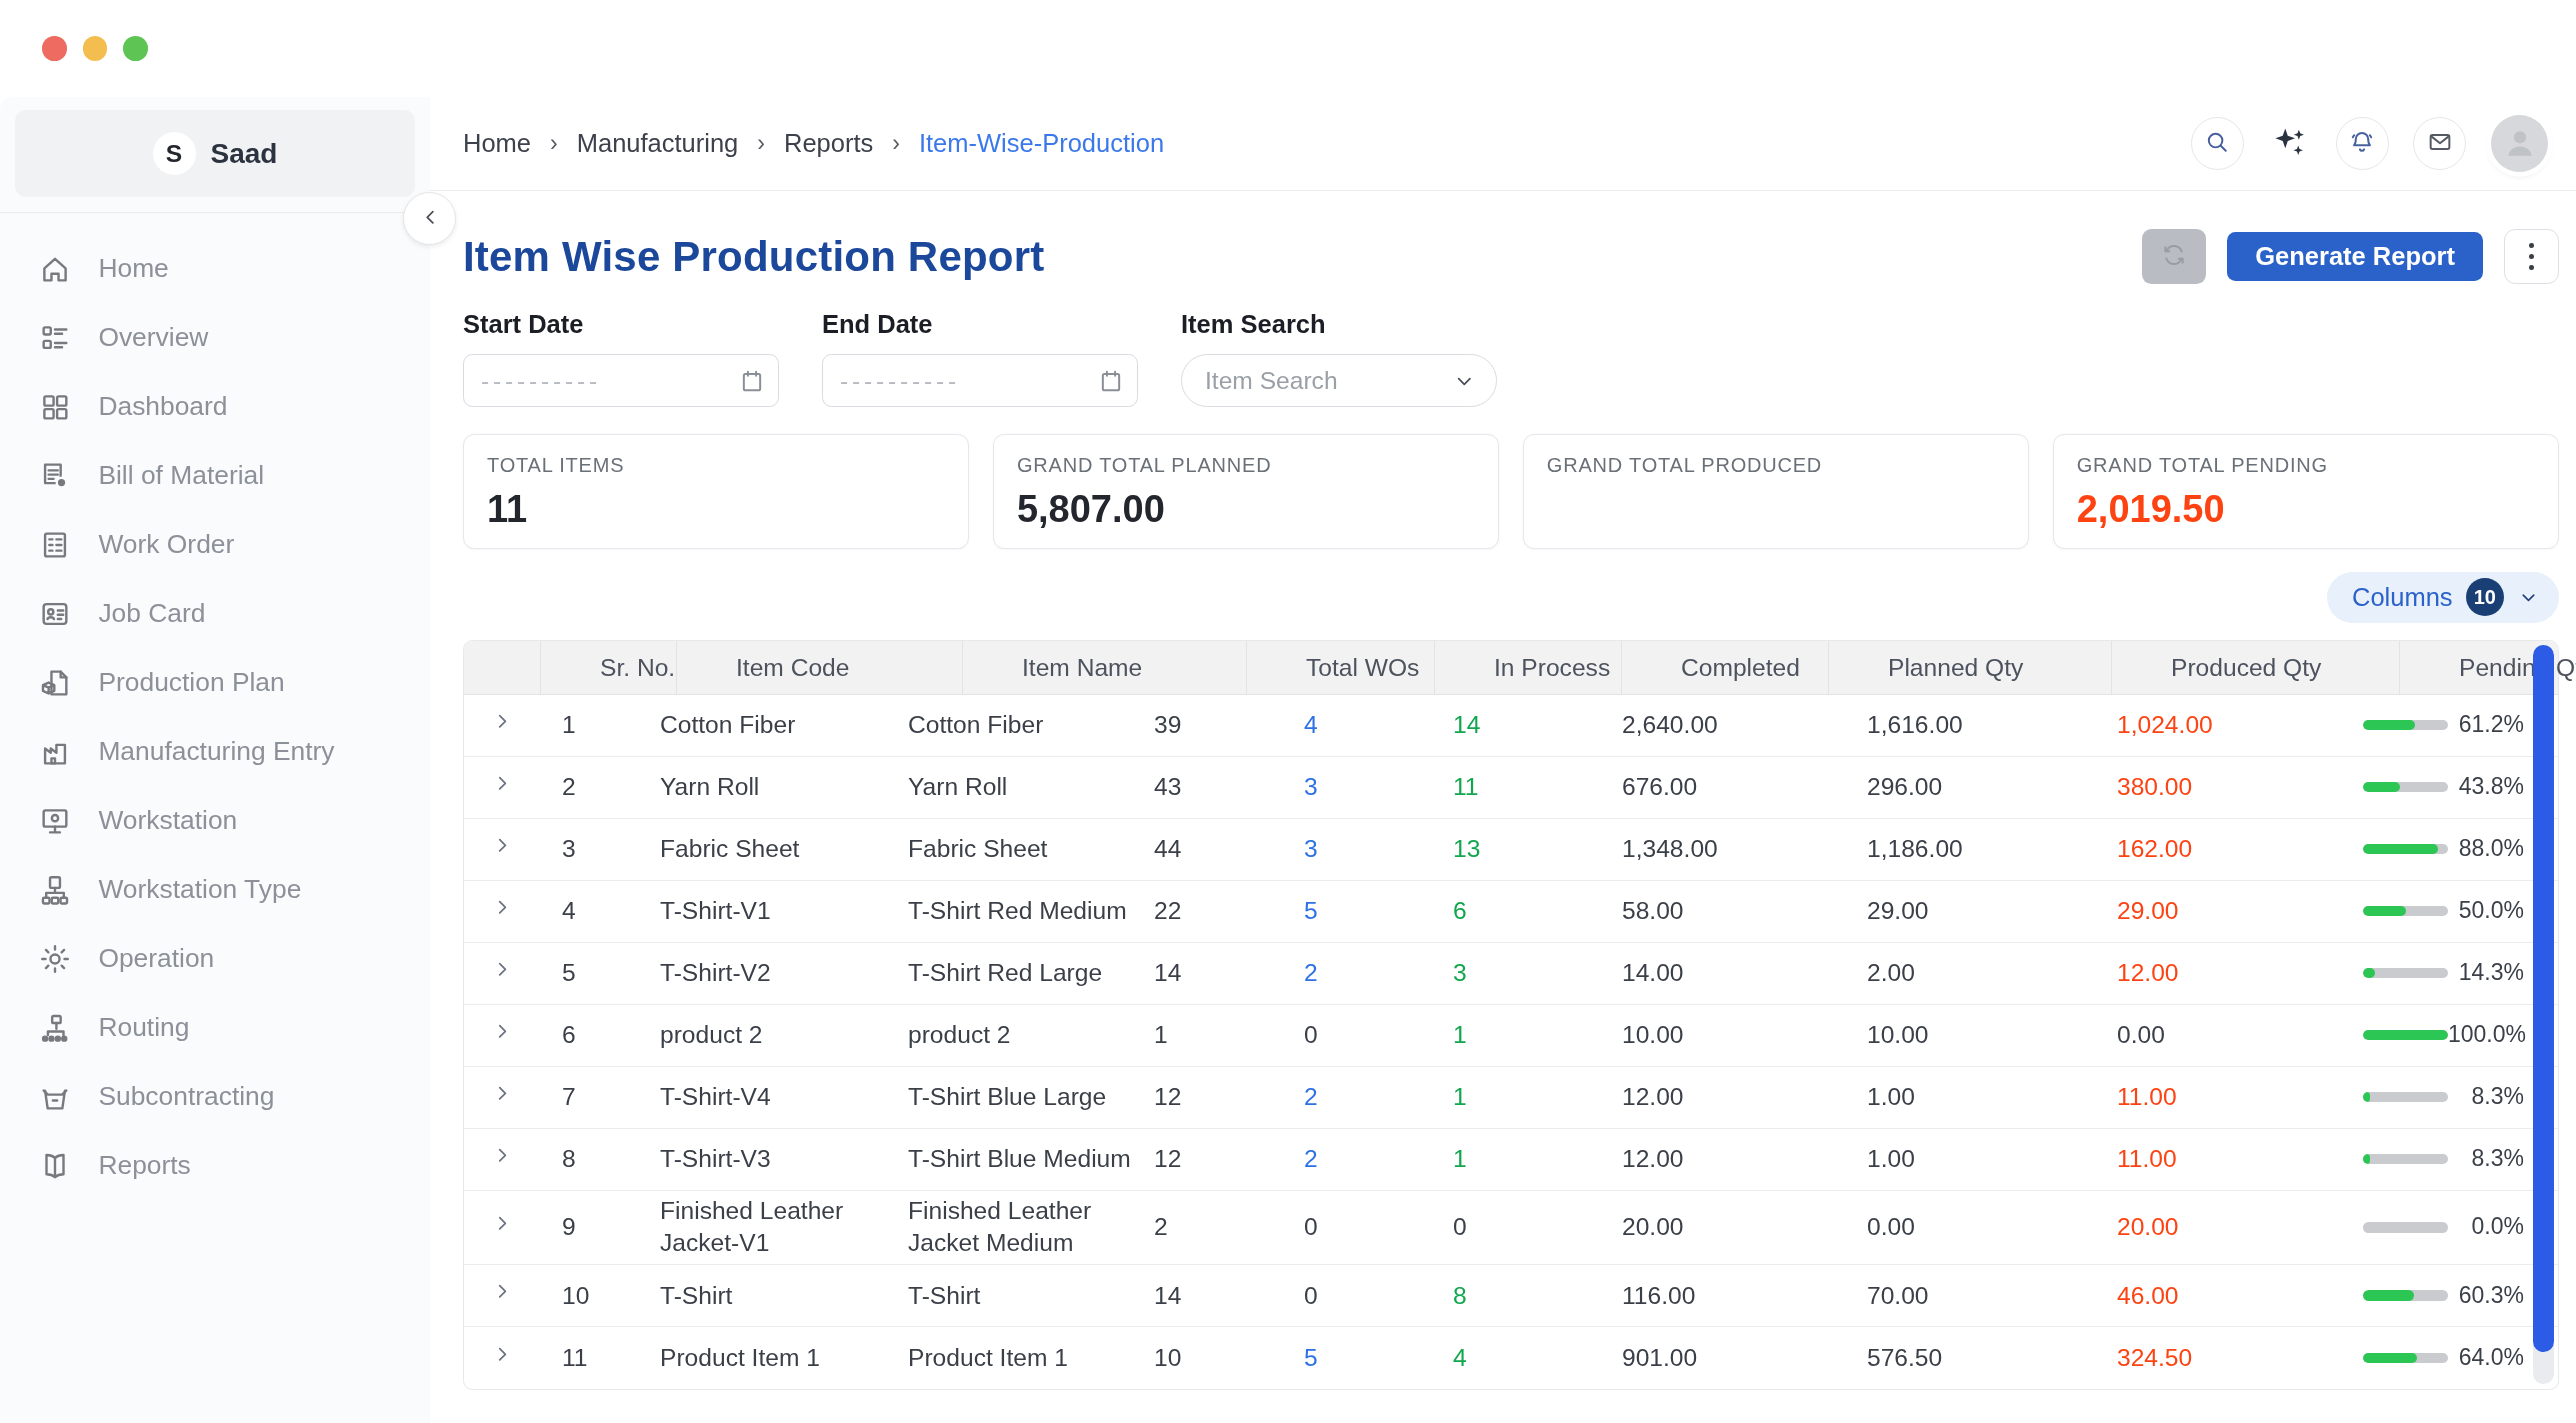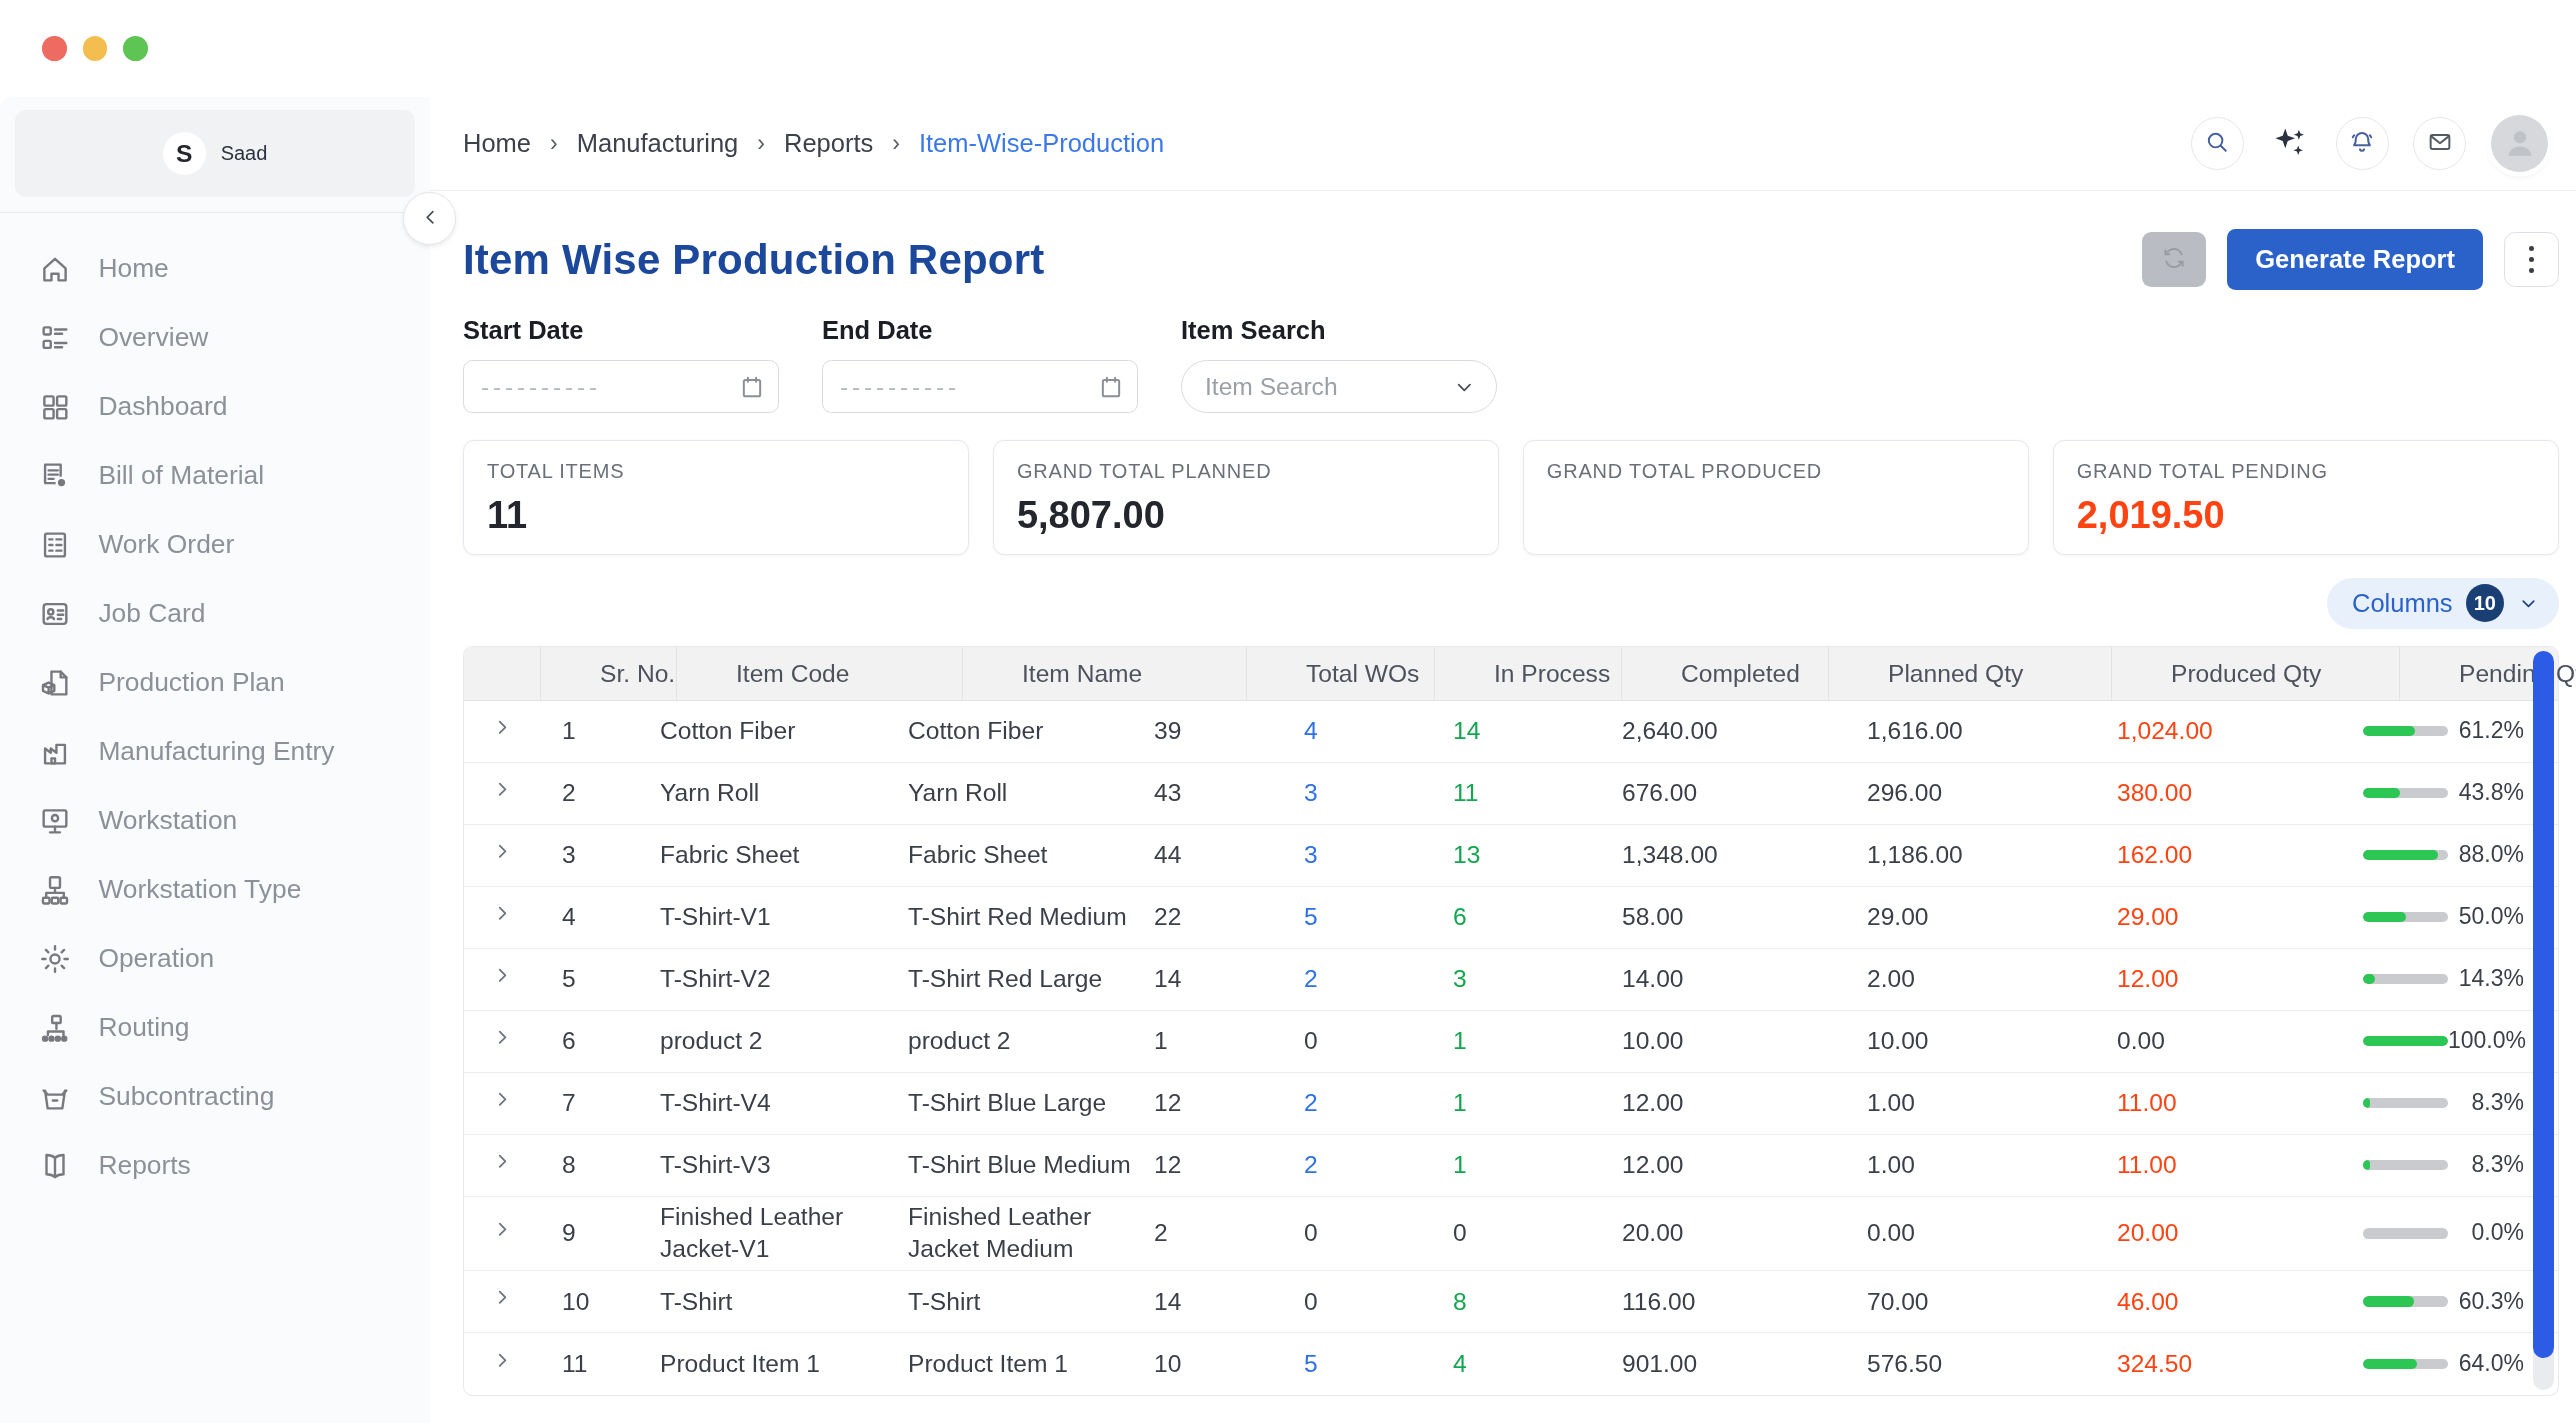--- a/index.html
+++ b/index.html
@@ -13,21 +13,21 @@
   .tl.red{background:#ed6b60;} .tl.yellow{background:#f4bd50;} .tl.green{background:#5ec454;}
 
   .shell { display:flex; height:1327px; }
 
   
   .sidebar { width:430px; flex:0 0 430px; background:#fafbfc; position:relative; border-top-left-radius:13.2px; }
   .profile { margin:13.2px 15px 0; height:87px; background:#f1f2f3; border-radius:11.3px;
     display:flex; align-items:center; justify-content:center; gap:15px; cursor:pointer; }
   .avatar-s { width:43px; height:43px; border-radius:50%; background:#fff; display:flex;
     align-items:center; justify-content:center; font-weight:700; font-size:24.6px; color:#23262d; }
-  .profile-name { font-size:20px; font-weight:400; color:#2c3340; }
+  .profile-name { font-size:28px; font-weight:700; color:#2c3340; }
   .sb-divider { margin-top:15px; border-top:0.9px solid #e9eaec; }
   .nav { padding-top:21px; }
   .nav-item { height:69px; display:flex; align-items:center; gap:26.4px; padding-left:38px;
     color:#8b9099; cursor:pointer; }
   .nav-ic { width:34px; height:34px; color:#77797e; flex:0 0 34px; }
   .nav-ic svg { width:34px; height:34px; }
   .nav-lb { font-size:26.4px; }
   .collapse-btn { position:absolute; top:95px; right:-26.4px; width:53px; height:53px; border-radius:50%;
     background:#fff; border:0.9px solid #e3e5e8; box-shadow:0 1.9px 5.7px rgba(0,0,0,.08); z-index:5;
     display:flex; align-items:center; justify-content:center; color:#4a4f57; cursor:pointer; }
@@ -52,21 +52,21 @@
   .avatar-top { width:57px; height:57px; border-radius:50%; background:#d6d8db; box-shadow:0 0 0 4.7px #fff,0 2.8px 7.6px rgba(0,0,0,.15);
     display:flex; align-items:center; justify-content:center; color:#bfc2c6; cursor:pointer; }
   .avatar-top svg { width:42px; height:42px; }
 
   .page-head { display:flex; align-items:center; justify-content:space-between; padding:38px 17px 0 33px; }
   .page-title { font-size:42px; font-weight:700; color:#1c489c; letter-spacing:0.2px; }
   .actions { display:flex; align-items:center; gap:21px; }
   .btn-refresh { width:64px; height:55px; border:none; border-radius:9.4px; background:#b9bdc3; color:#999da3;
     display:flex; align-items:center; justify-content:center; cursor:default; }
   .btn-refresh svg { width:28px; height:28px; }
-  .btn-generate { height:61px; padding:0 28px; border:none; border-radius:8.5px; background:#2a62c9; color:#fff;
+  .btn-generate { height:49px; padding:0 28px; border:none; border-radius:8.5px; background:#2a62c9; color:#fff;
     font-size:25.5px; font-weight:600; font-family:inherit; cursor:pointer; }
   .btn-kebab { width:55px; height:55px; background:#fff; border:0.9px solid #dcdfe4; border-radius:11.3px;
     display:flex; flex-direction:column; align-items:center; justify-content:center; gap:6.6px; cursor:pointer; }
   .btn-kebab i { width:4.7px; height:4.7px; border-radius:50%; background:#3a3f46; }
 
   .filters { display:flex; gap:43px; padding:26.4px 17px 0 33px; }
   .fgroup { width:316px; }
   .flabel { font-size:25.5px; font-weight:700; color:#1b1e25; margin-bottom:15px; }
   .input-wrap { position:relative; }
   .f-input { width:100%; height:53px; border:1.9px solid #d8dce0; border-radius:9.4px; padding:0 49px 0 17px;

